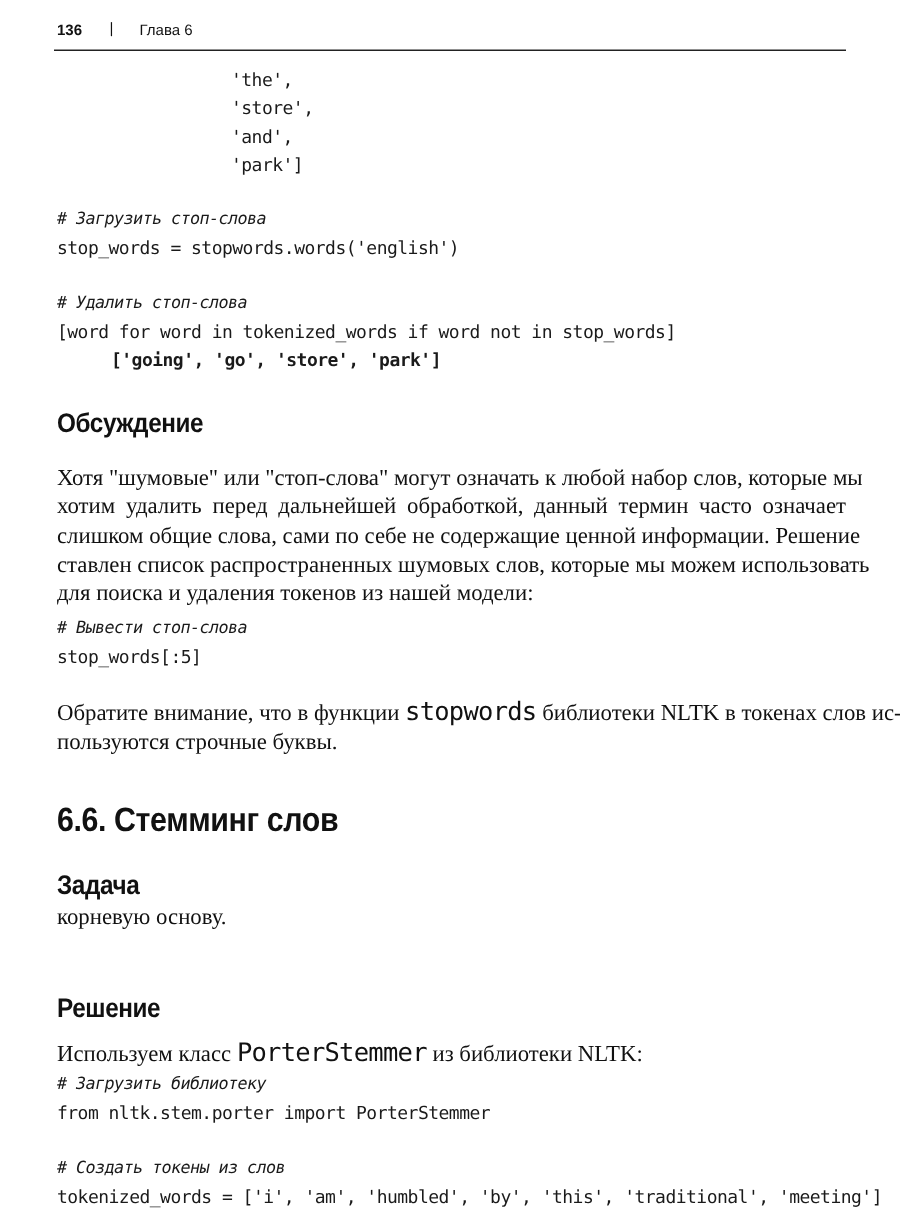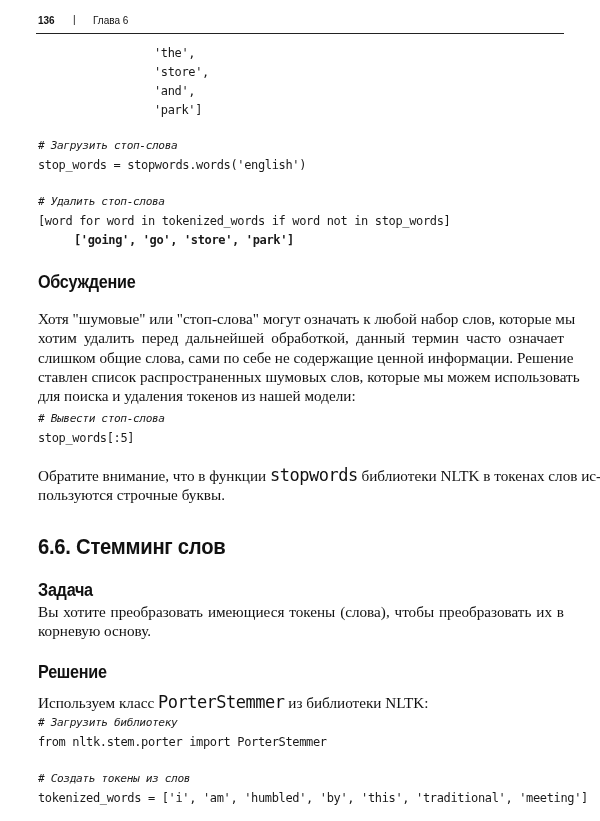--- a/index.html
+++ b/index.html
@@ -58,21 +58,20 @@
 
   <div class="para" style="top:466px;">
     <span class="line"><span>Обратите внимание, что в функции </span><span class="inline-code">stopwords</span><span> библиотеки NLTK в токенах слов ис-</span></span>
     <span class="line last">пользуются строчные буквы.</span>
   </div>
 
   <div class="h1" style="left:38px; top:534px;">6.6. Стемминг слов</div>
 
   <div class="h2" style="left:38px; top:580px;">Задача</div>
   <div class="para" style="top:602px;">
-    <span class="line">Вы хотите преобразовать имеющиеся токены (слова), чтобы преобразовать их в</span>
     <span class="line last">корневую основу.</span>
   </div>
 
   <div class="h2" style="left:38px; top:662px;">Решение</div>
   <div class="para" style="top:693px;">
     <span class="line last"><span>Используем класс </span><span class="inline-code">PorterStemmer</span><span> из библиотеки NLTK:</span></span>
   </div>
 
   <div class="comment" style="left:38px; top:716px;"># Загрузить библиотеку</div>
   <div class="code" style="left:38px; top:735px;text-align:center;">from nltk.stem.porter import PorterStemmer</div>

